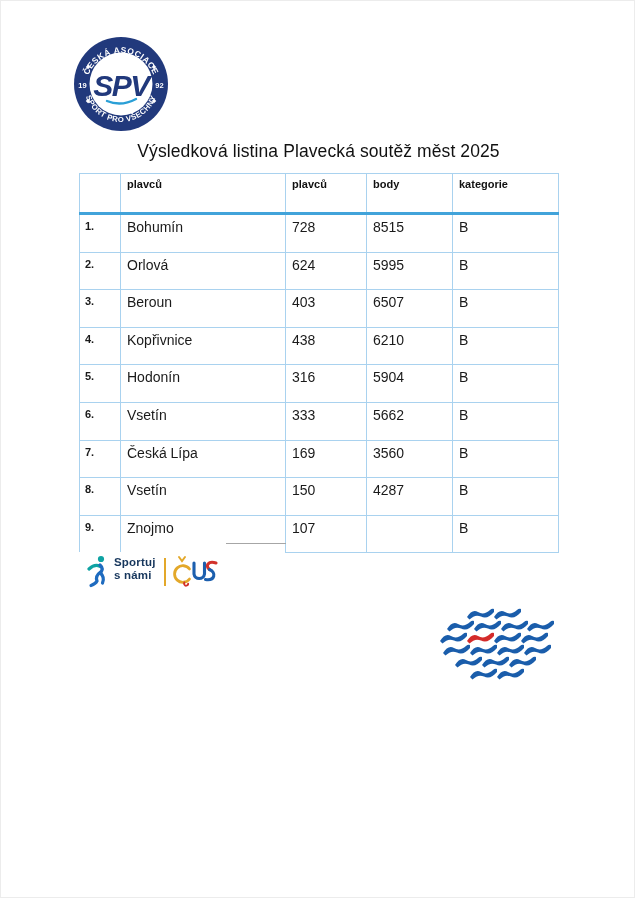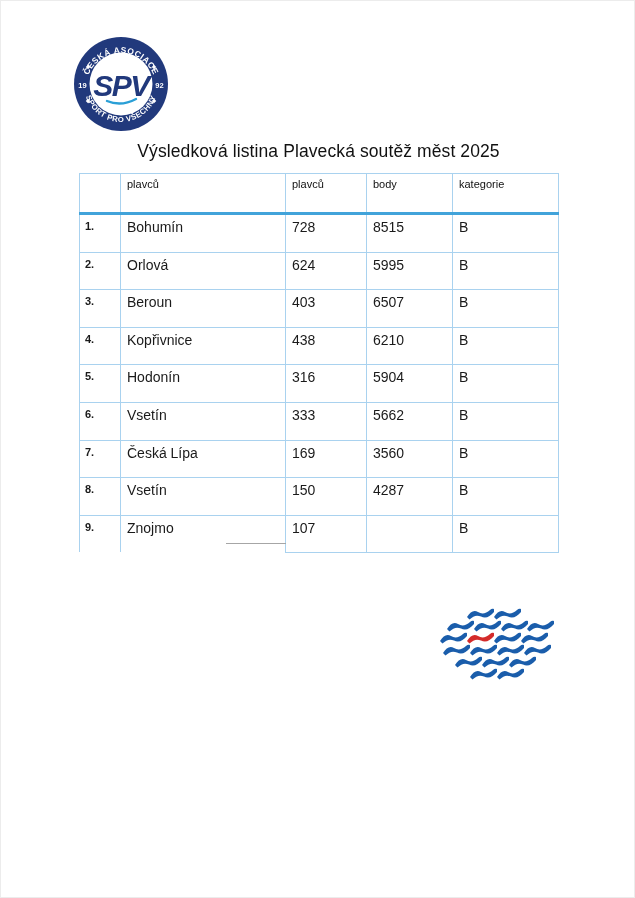--- a/index.html
+++ b/index.html
@@ -27,21 +27,21 @@
   .results col.c-rank{width:41px;}
   .results col.c-city{width:165px;}
   .results col.c-swimmers{width:81px;}
   .results col.c-points{width:86px;}
   .results col.c-cat{width:106px;}
   .results th,.results td{
     border:1px solid #a9d2ef;vertical-align:top;text-align:left;
     padding:4px 2px 0 6px;overflow:hidden;white-space:nowrap;
   }
   .results th{
-    height:34px;font-size:11px;font-weight:normal;color:#111;
+    height:34px;font-size:11px;font-weight:bold;color:#111;
     border-bottom:3px solid #41a3da;
   }
   .results td{height:31.6px;font-size:14px;font-weight:normal;}
   .results td.rank{font-size:11px;font-weight:bold;padding-left:5px;padding-top:5px;}
   .results tr:last-child td:nth-child(1),
   .results tr:last-child td:nth-child(2){border-bottom:none;}
   .bottom-gray-segment{
     position:absolute;left:225px;top:542px;width:60px;height:1px;
     background:#a6a6a6;
   }
@@ -176,20 +176,42 @@
       <td>Znojmo</td>
       <td>107</td>
       <td></td>
       <td>B</td>
     </tr>
   </tbody>
   </table>
 
   <div class="bottom-gray-segment"></div>
 
+  <div class="sportuj-logo">
+    <svg class="sportuj-runner" viewBox="0 0 24 36">
+      <circle cx="14" cy="5" r="3.1" fill="#0fa3a3"></circle>
+      <path d="M2,15 Q8,9.5 13,12.5" stroke="#0fa3a3" stroke-width="3.2" fill="none" stroke-linecap="round"></path>
+      <path d="M13,11 Q17,14.5 13.5,19" stroke="#1e6bbf" stroke-width="3.2" fill="none" stroke-linecap="round"></path>
+      <path d="M13.5,18 Q8,22 10,27 Q8.5,30 4,31.5" stroke="#1e6bbf" stroke-width="3.2" fill="none" stroke-linecap="round"></path>
+      <path d="M13.5,19 Q18,23.5 15.5,29" stroke="#1e6bbf" stroke-width="3.2" fill="none" stroke-linecap="round"></path>
+    </svg>
+    <div class="sportuj-text">
+      <div>Sportuj</div>
+      <div>s námi</div>
+    </div>
+    <div class="gold-divider"></div>
+    <svg class="cus-logo" viewBox="0 0 48 38" aria-label="ČUS">
+      <path d="M8,4 L11,8 L14,4" stroke="#e3a82a" stroke-width="2" fill="none" stroke-linecap="round"></path>
+      <path d="M18.5,16 A 8.3,8.3 0 1 0 18.5,26" stroke="#e3a82a" stroke-width="2.8" fill="none" stroke-linecap="round"></path>
+      <path d="M14,29 a 2,2 0 1 0 3,1" stroke="#d2322b" stroke-width="1.8" fill="none"></path>
+      <path d="M23,10 L23,21 A 5.3,5.3 0 0 0 33.5,21 L33.5,10" stroke="#1c5fae" stroke-width="3.1" fill="none" stroke-linecap="round"></path>
+      <path d="M45,10 C37,7.5 34,13 38.5,16.5" stroke="#d2322b" stroke-width="3.1" fill="none" stroke-linecap="round"></path>
+      <path d="M38.5,16.5 C45.5,19.5 44,28 34.5,26.5" stroke="#1c5fae" stroke-width="3.1" fill="none" stroke-linecap="round"></path>
+    </svg>
+  </div>
 
   <svg class="waves-logo" viewBox="0 0 120 88">
     <defs>
       <path id="wv" d="M0,9 C3.5,3.5 7,1.5 11,4 C15,6.5 19,5.5 23,2 C24.5,0.7 26,0.5 27,1.3 L27,4 C23,9 18.5,10.8 14,8.6 C10,6.7 6.5,7.6 2.5,11.5 Z"></path>
     </defs>
     <g fill="#1a5dab">
       <use href="#wv" x="30" y="6"></use>
       <use href="#wv" x="57" y="6"></use>
       <use href="#wv" x="10" y="18"></use>
       <use href="#wv" x="37" y="18"></use>

